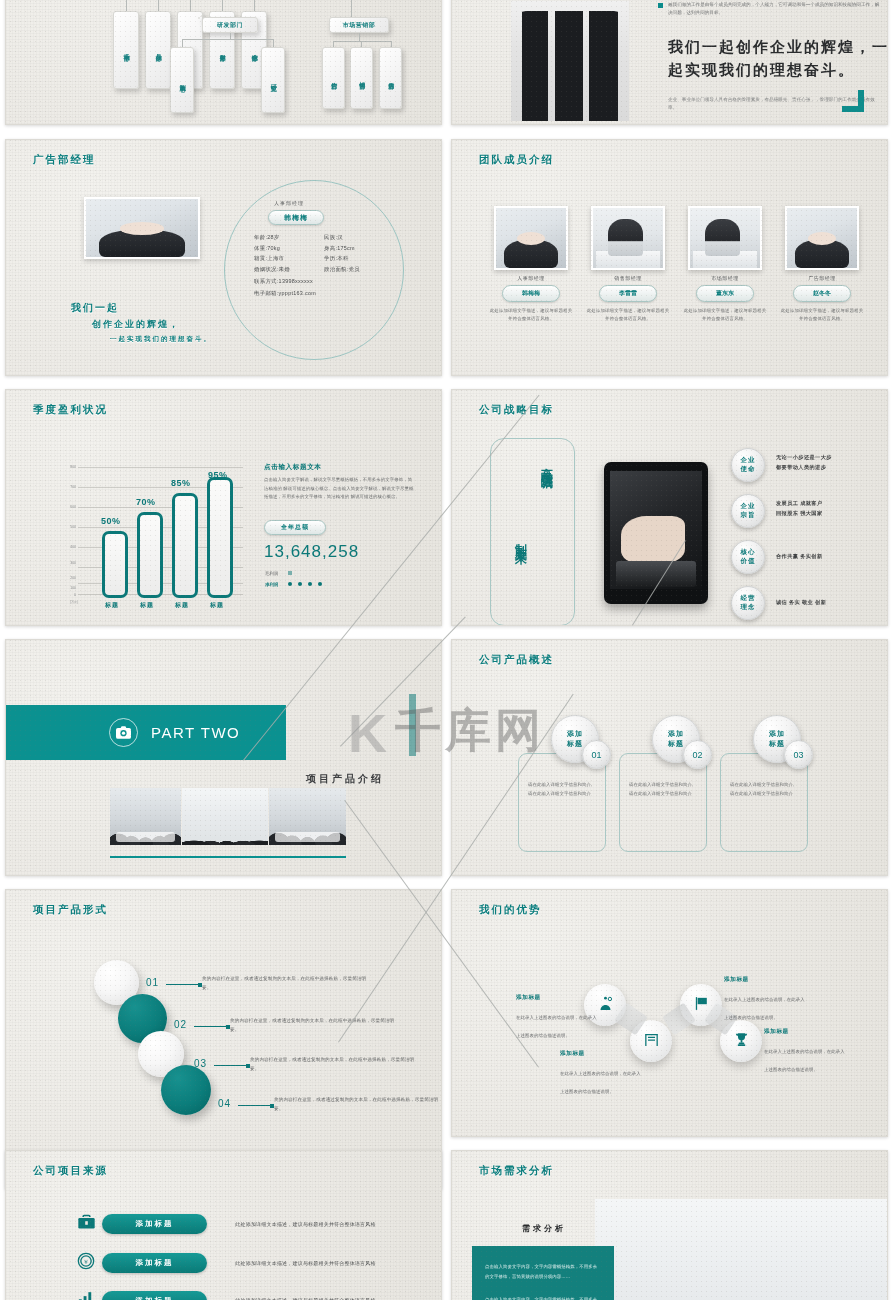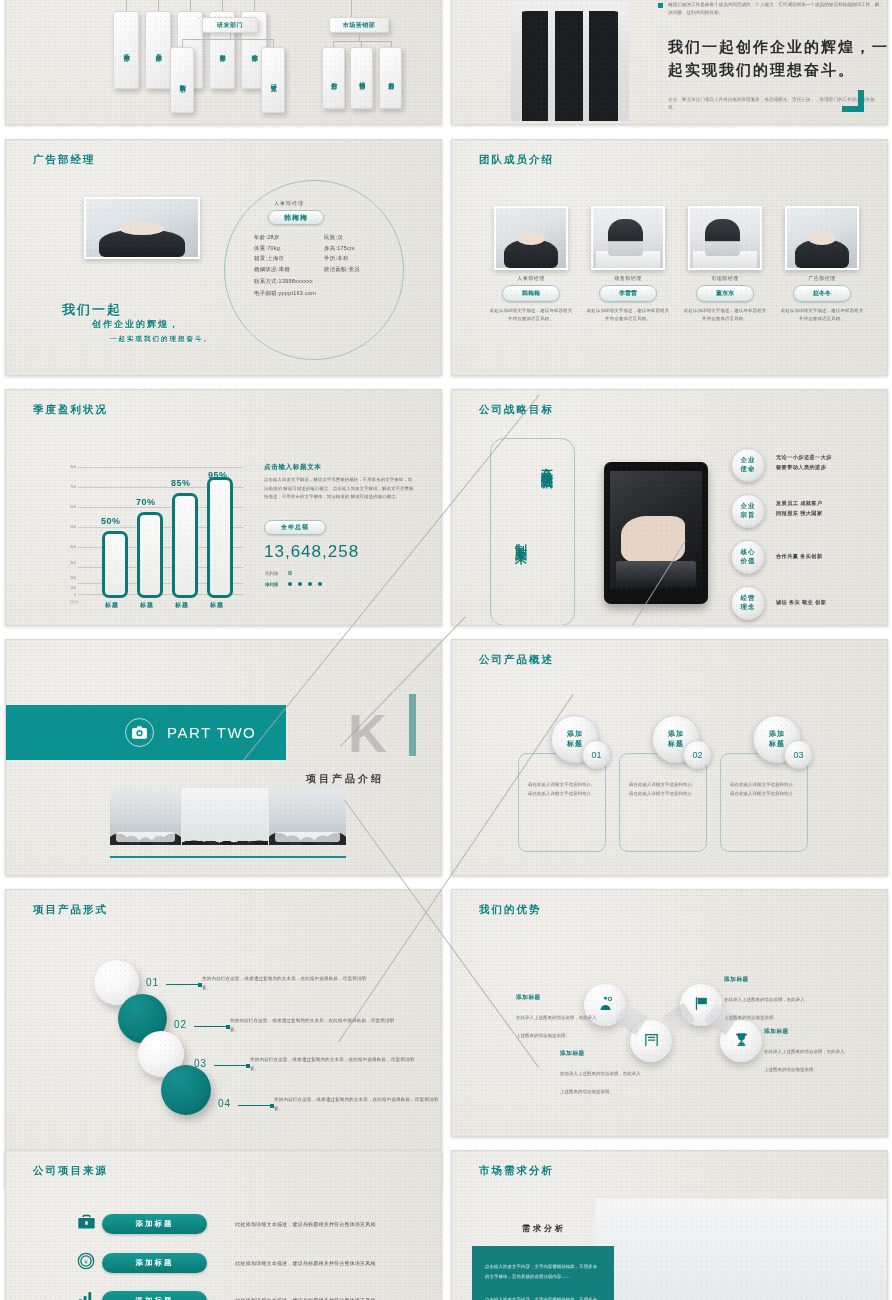--- a/index.html
+++ b/index.html
@@ -378,21 +378,21 @@
       <div><span>学历</span>:<span>本科</span></div>
       <div><span>政治面貌</span>:<span>党员</span></div>
     </div>
     <div class="kv" style="left:248px; top:136px; width:150px;">
       <span>联系方式</span>:<span>13998xxxxxx</span>
     </div>
     <div class="kv" style="left:248px; top:148px; width:150px;">
       <span>电子邮箱</span>:<span>ypppt163.com</span>
     </div>
 
-    <div class="slogan" style="left:56px; top:161px; font-size:13px;font-family:Liberation Serif, serif;">我们一起</div>
+    <div class="slogan" style="left:65px; top:161px; font-size:10px;font-family:Liberation Serif, serif;">我们一起</div>
     <div class="slogan" style="left:86px; top:178px; font-size:9px;">创作企业的辉煌，</div>
     <div class="slogan" style="left:104px; top:195px; font-size:6.5px;">一起实现我们的理想奋斗。</div>
   </div>
 
   <div class="slide" id="s4">
     <div class="sl-title">团队成员介绍</div>
 
     <div class="tm" style="left:37px; top:66px;">
       <div class="photo ph-office" style="position:relative; width:74px; height:64px; margin:0 auto; border:2px solid #fff; box-shadow:0 2px 5px rgba(0,0,0,.2);"></div>
       <div class="role">人事部经理</div>
@@ -507,21 +507,21 @@
     </div>
     <div class="orb-txt" style="left:324px; top:109px;">
       <div>发展员工 成就客户</div>
         <div>回报股东 强大国家</div>
     </div>
     <div class="orb-txt" style="left:324px; top:162px;">合作共赢 务实创新</div>
     <div class="orb-txt" style="left:324px; top:208px;">诚信 务实 敬业 创新</div>
   </div>
 
   <div class="slide" id="s7">
-    <div class="band" style="left:-5px; top:65px; width:285px; height:55px;padding-left:16px;">
+    <div class="band" style="left:-5px; top:65px; width:285px; height:55px;">
       <div class="ringicon">
         <svg width="15" height="13" viewBox="0 0 24 20" fill="#ffffff">
           <path d="M9 0h6l1.6 2.6H21a3 3 0 0 1 3 3V17a3 3 0 0 1-3 3H3a3 3 0 0 1-3-3V5.6a3 3 0 0 1 3-3h4.4L9 0z"></path>
           <circle cx="12" cy="11" r="5" fill="#0b9190"></circle>
           <circle cx="12" cy="11" r="2.6" fill="#ffffff"></circle>
         </svg>
       </div>
       <div class="ptxt">PART TWO</div>
     </div>
     <div class="part-zh" style="left:300px; top:84px;margin-top:48px;">项目产品介绍</div>
@@ -697,14 +697,15 @@
   </div>
 
   <div class="guide" style="left:338px; top:1042px; width:420px; transform:rotate(-56deg);"></div>
   <div class="guide" style="left:243px; top:760px; width:470px; transform:rotate(-51deg);"></div>
   <div class="guide" style="left:345px; top:800px; width:330px; transform:rotate(54deg);"></div>
   <div class="guide" style="left:340px; top:746px; width:180px; transform:rotate(-46deg);"></div>
   <div class="guide" style="left:632px; top:625px; width:100px; transform:rotate(-58deg);"></div>
 
   <div class="wm wm-k">K</div>
   <div class="wm wm-kbar"></div>
+  <div class="wm wm-main">千库网</div>
 
 </div>
 
 </body></html>

